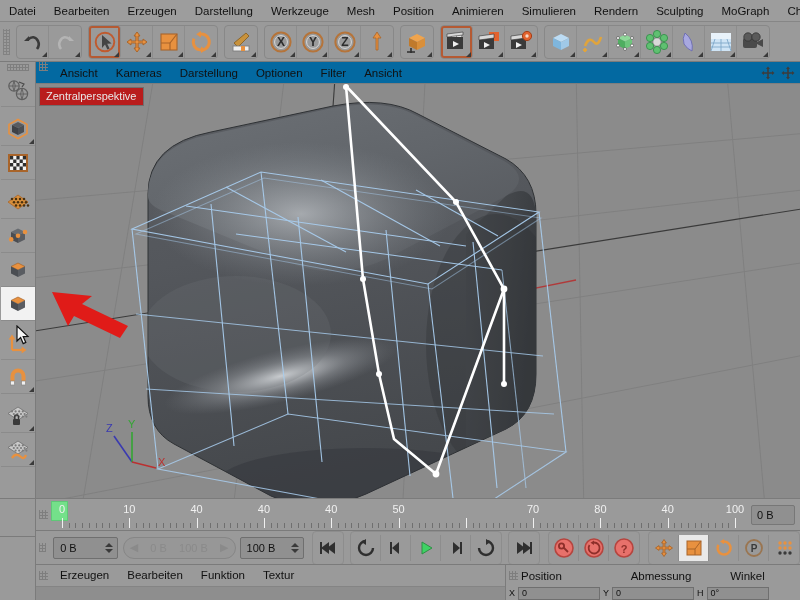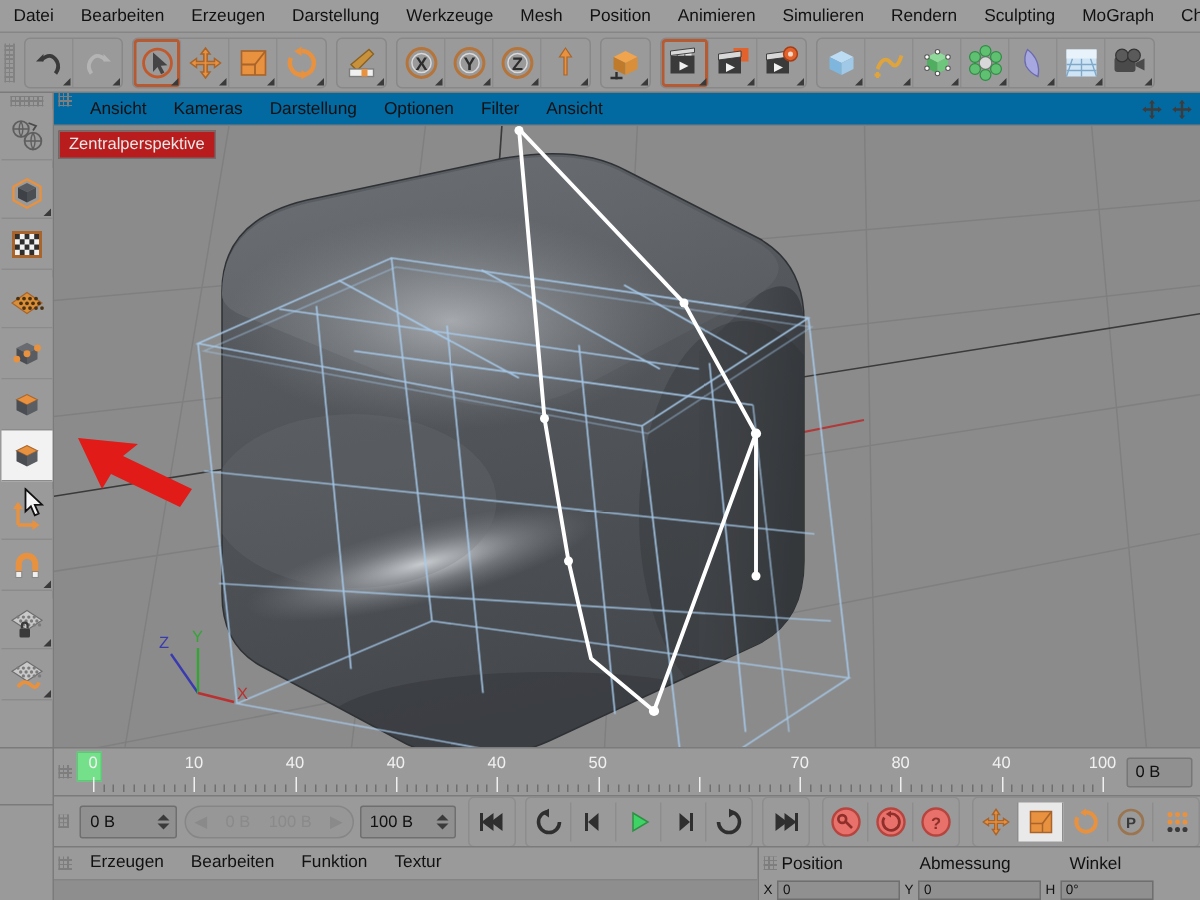--- a/index.html
+++ b/index.html
@@ -967,21 +967,21 @@
           <span class="mi">Textur</span>
         </span>
     </div>
     <div class="matbody"></div>
   </div>
 
   <div class="coordpanel">
     <div class="coordhead">
       <span class="panel-grip"></span>
       <span class="ch" style="width:92px;">Position</span>
-      <span class="ch" style="width:100px;">Abmessung</span>
+      <span class="ch" style="width:100px;margin-left:18px;">Abmessung</span>
       <span class="ch" style="width:70px;">Winkel</span>
     </div>
     <div class="coordrow">
       <span class="clab">X</span>
       <span class="cfield" style="width:82px;">0</span>
       <span class="clab">Y</span>
       <span class="cfield" style="width:82px;">0</span>
       <span class="clab">H</span>
       <span class="cfield" style="width:62px;">0°</span>
     </div>

